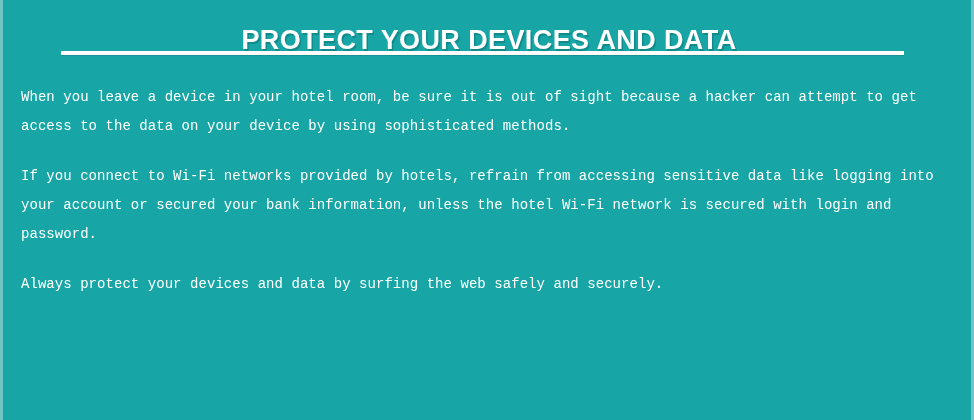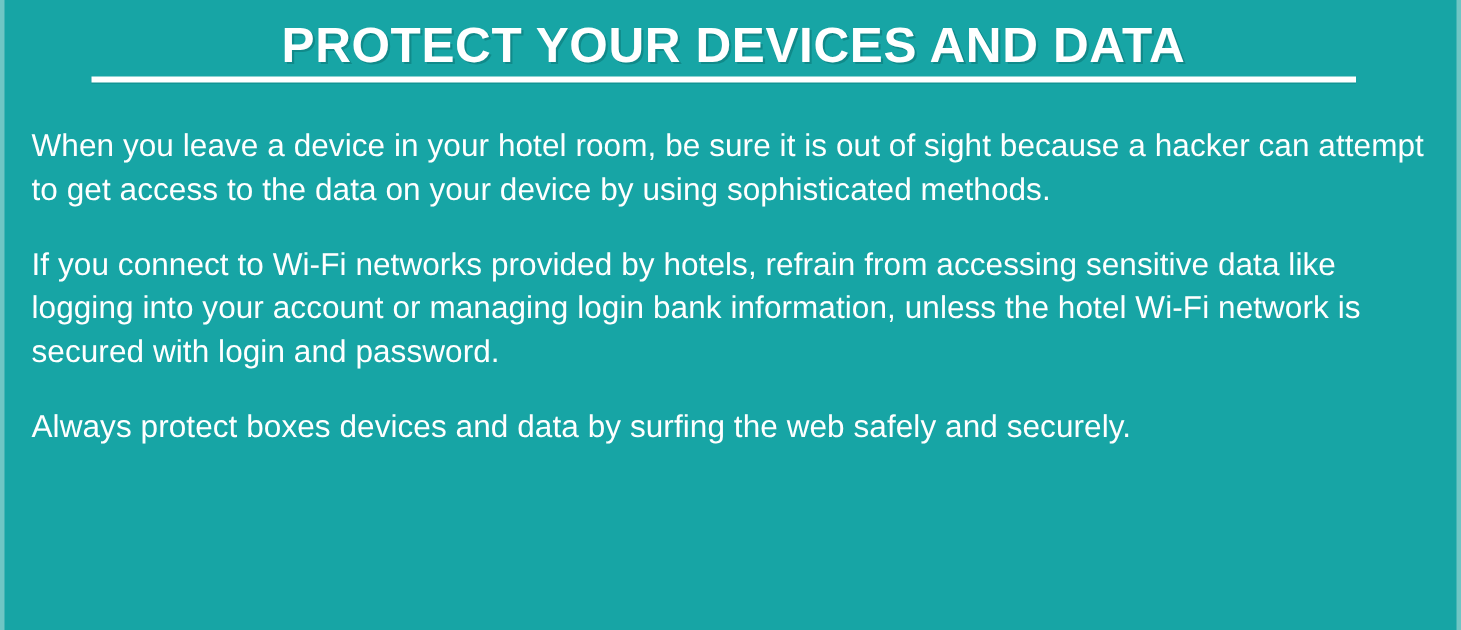--- a/index.html
+++ b/index.html
@@ -26,24 +26,24 @@
   
   .title-block {
     position: absolute;
     left: 0;
     top: 0;
     width: 100%;
     text-align: center;
   }
 
   .slide-title {
-    margin: 0;
+    margin: 14px;
     padding: 13px 0 0 4px;
     font-family: "Liberation Sans", sans-serif;
-    font-size: 33px;
+    font-size: 27px;
     font-weight: bold;
     line-height: 1.0;
     letter-spacing: 0.4px;
     color: #ffffff;
     text-shadow: 1.5px 1.5px 0 rgba(0, 70, 70, 0.28);
     white-space: nowrap;
   }
 
   .title-rule {
     position: absolute;
@@ -58,22 +58,22 @@
   
   .body-copy {
     position: absolute;
     left: 18px;
     top: 83px;
     width: 940px;
   }
 
   .para {
     margin: 0 0 21px 0;
-    font-family: Liberation Sans, sans-serif;
-    font-size: 21px;
+    font-family: Liberation Mono, monospace;
+    font-size: 14px;
     font-weight: normal;
     line-height: 29px;
     color: #ffffff;
     letter-spacing: 0.05px;
   }
 
   .para:last-child {
     margin-bottom: 0;
   }
 </style>
@@ -83,17 +83,17 @@
 <div class="slide">
 
   <div class="title-block">
     <h1 class="slide-title">PROTECT YOUR DEVICES AND DATA</h1>
   </div>
 
   <div class="title-rule"></div>
 
   <div class="body-copy">
     <p class="para">When you leave a device in your hotel room, be sure it is out of sight because a hacker can attempt to get access to the data on your device by using sophisticated methods.</p>
-    <p class="para">If you connect to Wi-Fi networks provided by hotels, refrain from accessing sensitive data like logging into your account or managing login bank information, unless the hotel Wi-Fi network is secured with login and password.</p>
-    <p class="para">Always protect boxes devices and data by surfing the web safely and securely.</p>
+    <p class="para">If you connect to Wi-Fi networks provided by hotels, refrain from accessing sensitive data like logging into your account or secured your bank information, unless the hotel Wi-Fi network is secured with login and password.</p>
+    <p class="para">Always protect your devices and data by surfing the web safely and securely.</p>
   </div>
 
 </div>
 
 </body></html>

